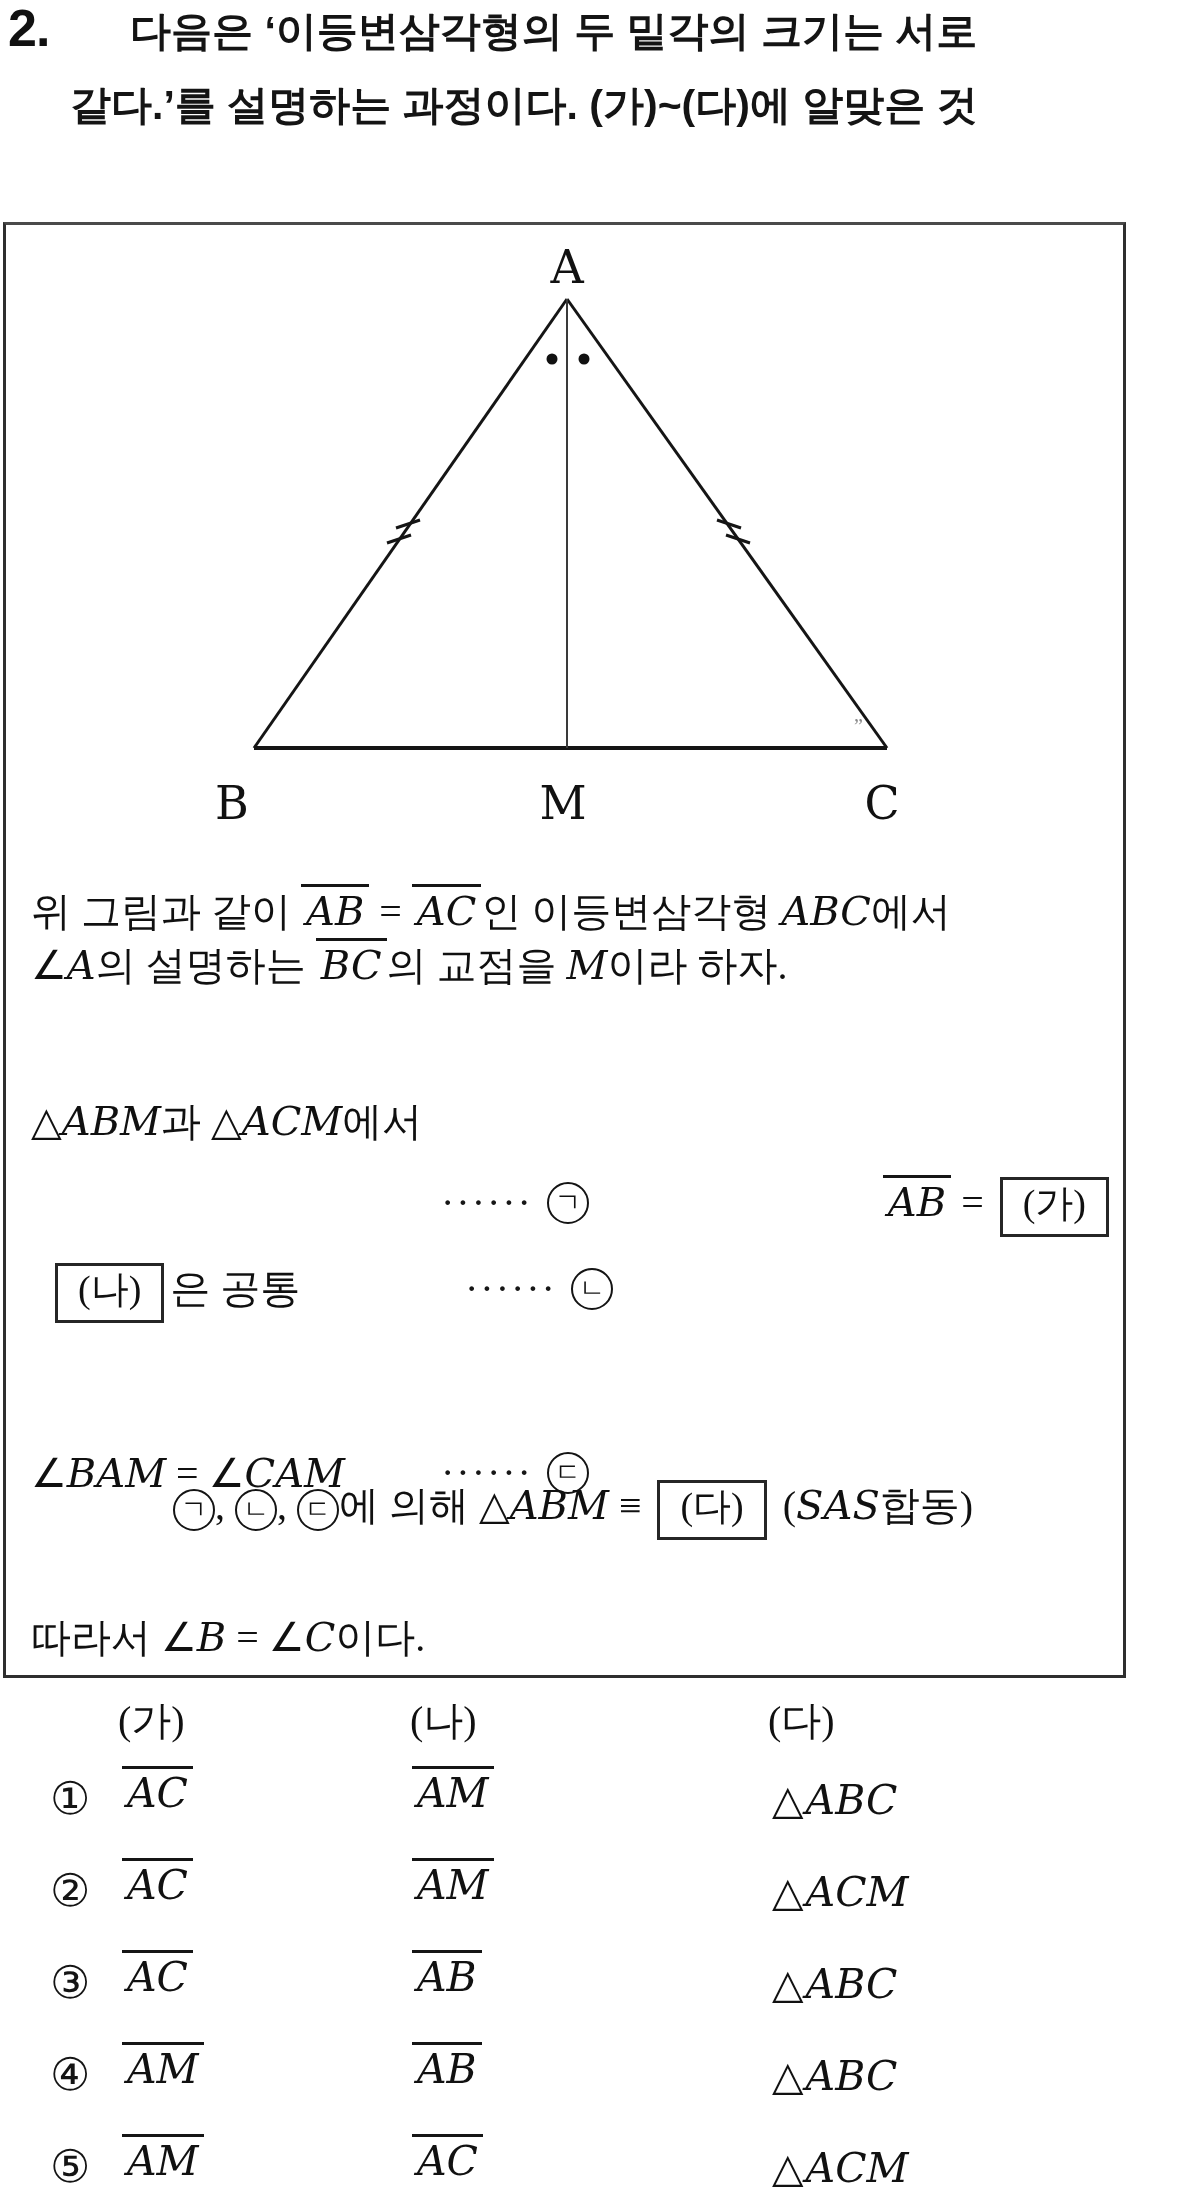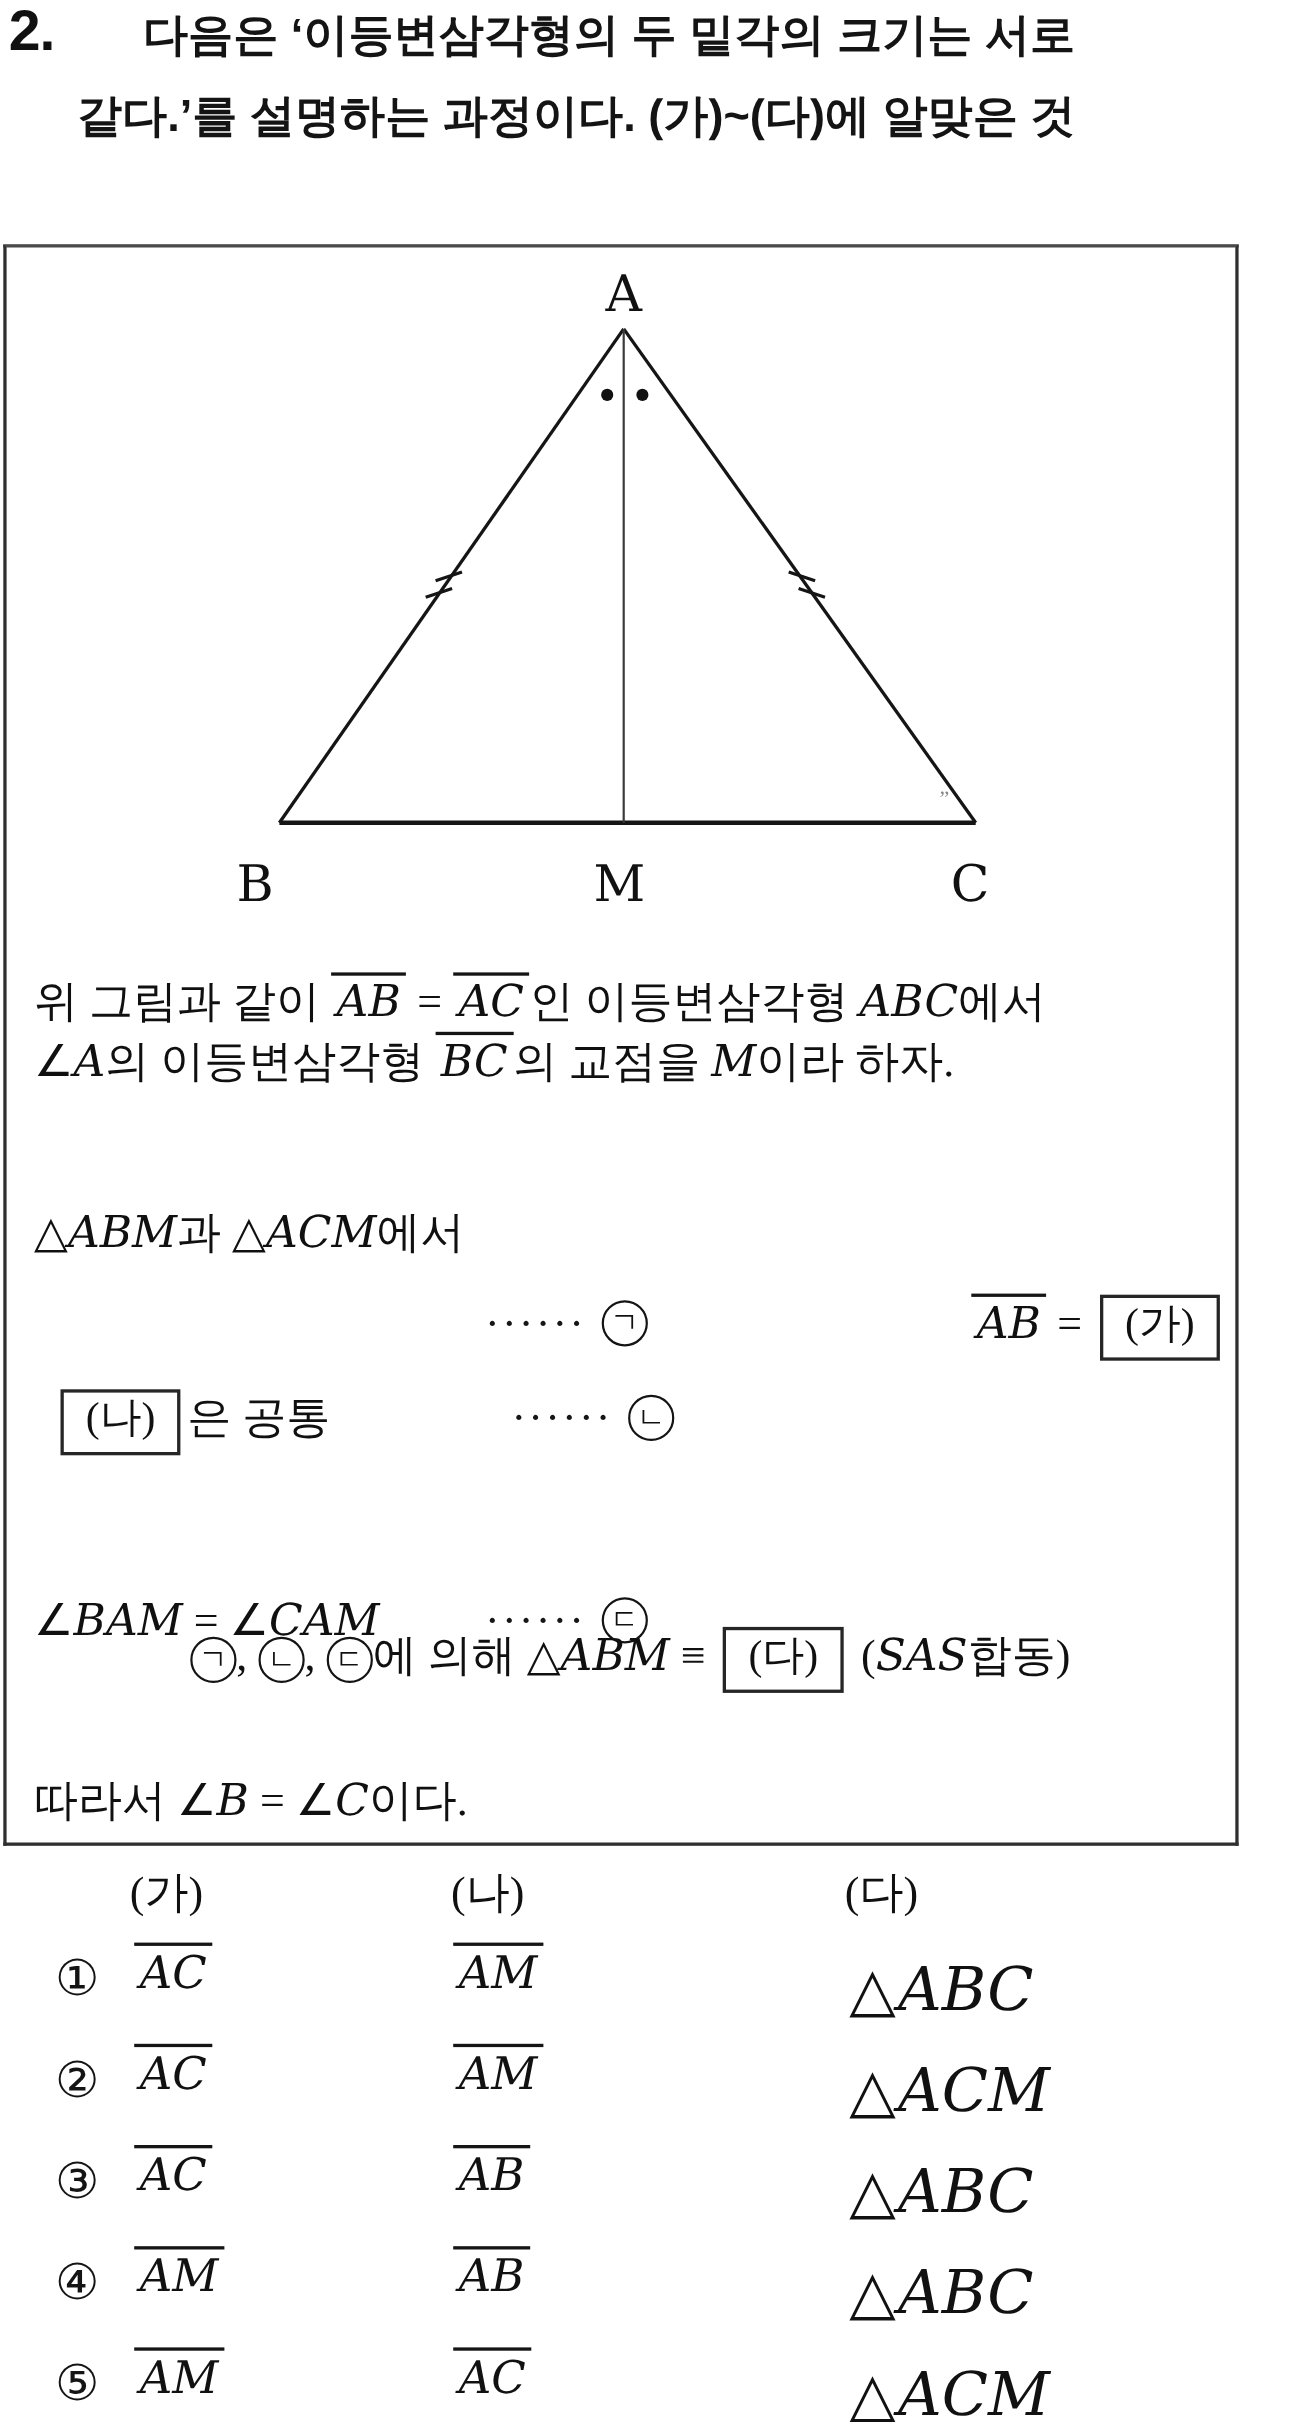--- a/index.html
+++ b/index.html
@@ -76,21 +76,21 @@
   .choice-row { position:absolute; left:0; width:1179px; height:72px; }
   .r1 { top:1764px; } .r2 { top:1856px; } .r3 { top:1948px; }
   .r4 { top:2040px; } .r5 { top:2132px; }
   .choice-num {
     position:absolute; left:50px; top:12px;
     font-family:"DejaVu Sans", sans-serif; font-size:45px; line-height:1;
     color:#141414;
   }
   .cell-ga { position:absolute; left:122px; top:2px; font-size:41px; }
   .cell-na { position:absolute; left:412px; top:2px; font-size:41px; }
-  .cell-da { position:absolute; left:772px; top:12px; font-size:55px; }
+  .cell-da { position:absolute; left:772px; top:12px; font-size:41px; }
   .cell-da .sym { margin-right:2px; }
 </style>
 </head>
 <body>
 
 <div class="page">
 
   <div class="q-number">2.</div>
   <div class="q-text">
     <div class="q-line-1">다음은 ‘이등변삼각형의 두 밑각의 크기는 서로</div>
@@ -128,21 +128,21 @@
         <text x="557" y="594" text-anchor="middle" font-size="46" font-family="DejaVu Serif, serif" fill="#111">M</text>
         <text x="876" y="594" text-anchor="middle" font-size="46" font-family="DejaVu Serif, serif" fill="#111">C</text>
       </svg>
     </div>
 
     <div class="proof-line l1">
       <span>위 그림과 같이 </span><span class="ov">AB</span><span> = </span><span class="ov">AC</span><span>인 이등변삼각형 </span><span class="it">ABC</span><span>에서</span>
     </div>
 
     <div class="proof-line l2">
-      <span class="sym">∠</span><span class="it">A</span><span>의 이등변삼각형 </span><span class="ov">BC</span><span>의 교점을 </span><span class="it">M</span><span>이라 하자.</span>
+      <span class="sym">∠</span><span class="it">A</span><span>의 설명하는 </span><span class="ov">BC</span><span>의 교점을 </span><span class="it">M</span><span>이라 하자.</span>
     </div>
 
     <div class="proof-line l3">
       <span class="sym">△</span><span class="it">ABM</span><span>과 </span><span class="sym">△</span><span class="it">ACM</span><span>에서</span>
     </div>
 
     <div class="proof-line l4">
       <span class="ov">AB</span><span> = </span><span class="blank">(가)</span>
       <span class="leader">
           <span class="dots">······</span>

